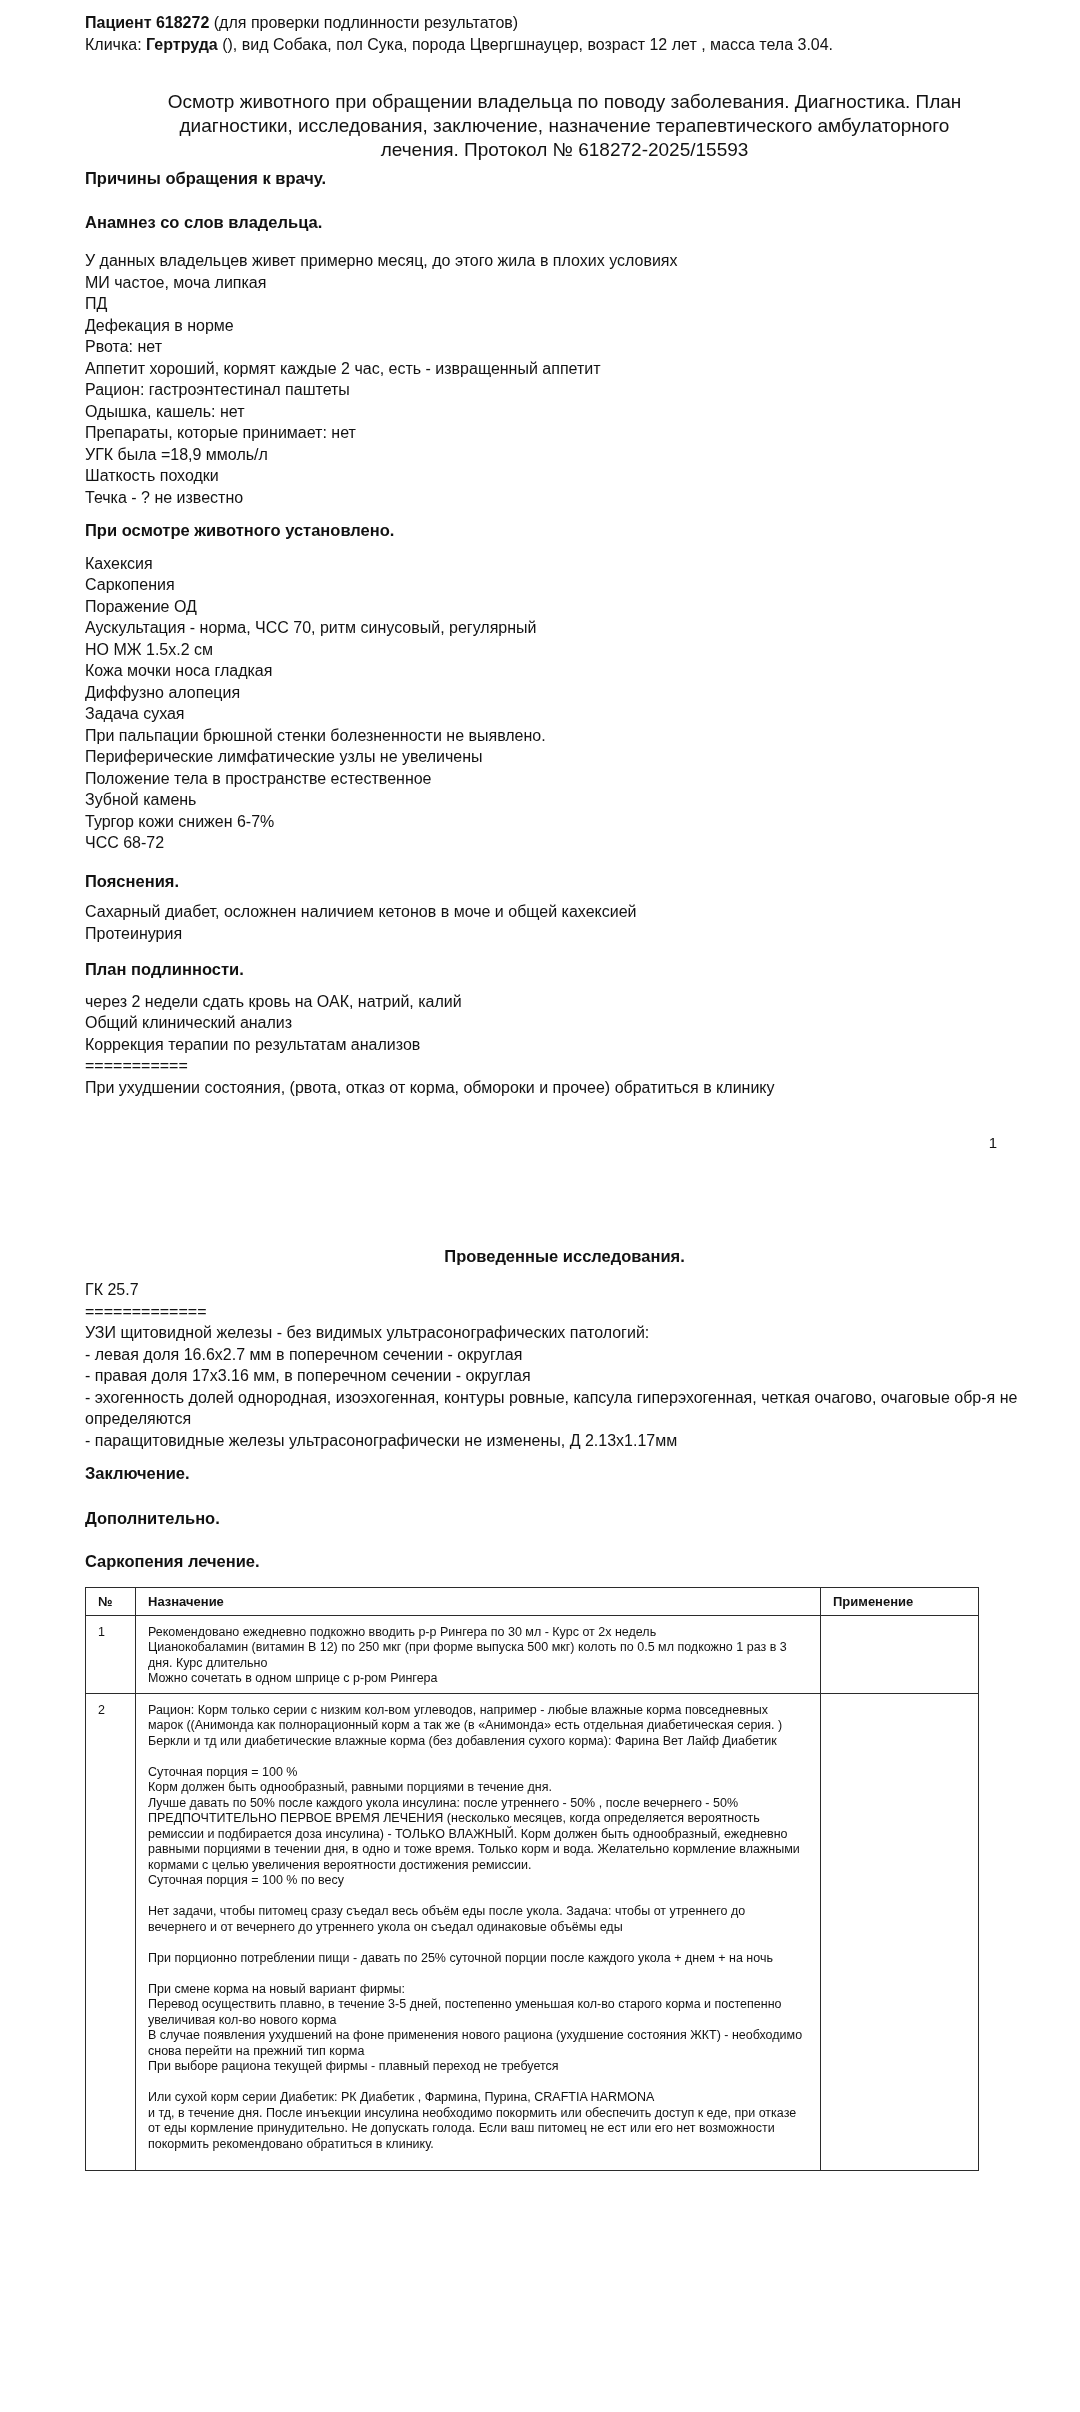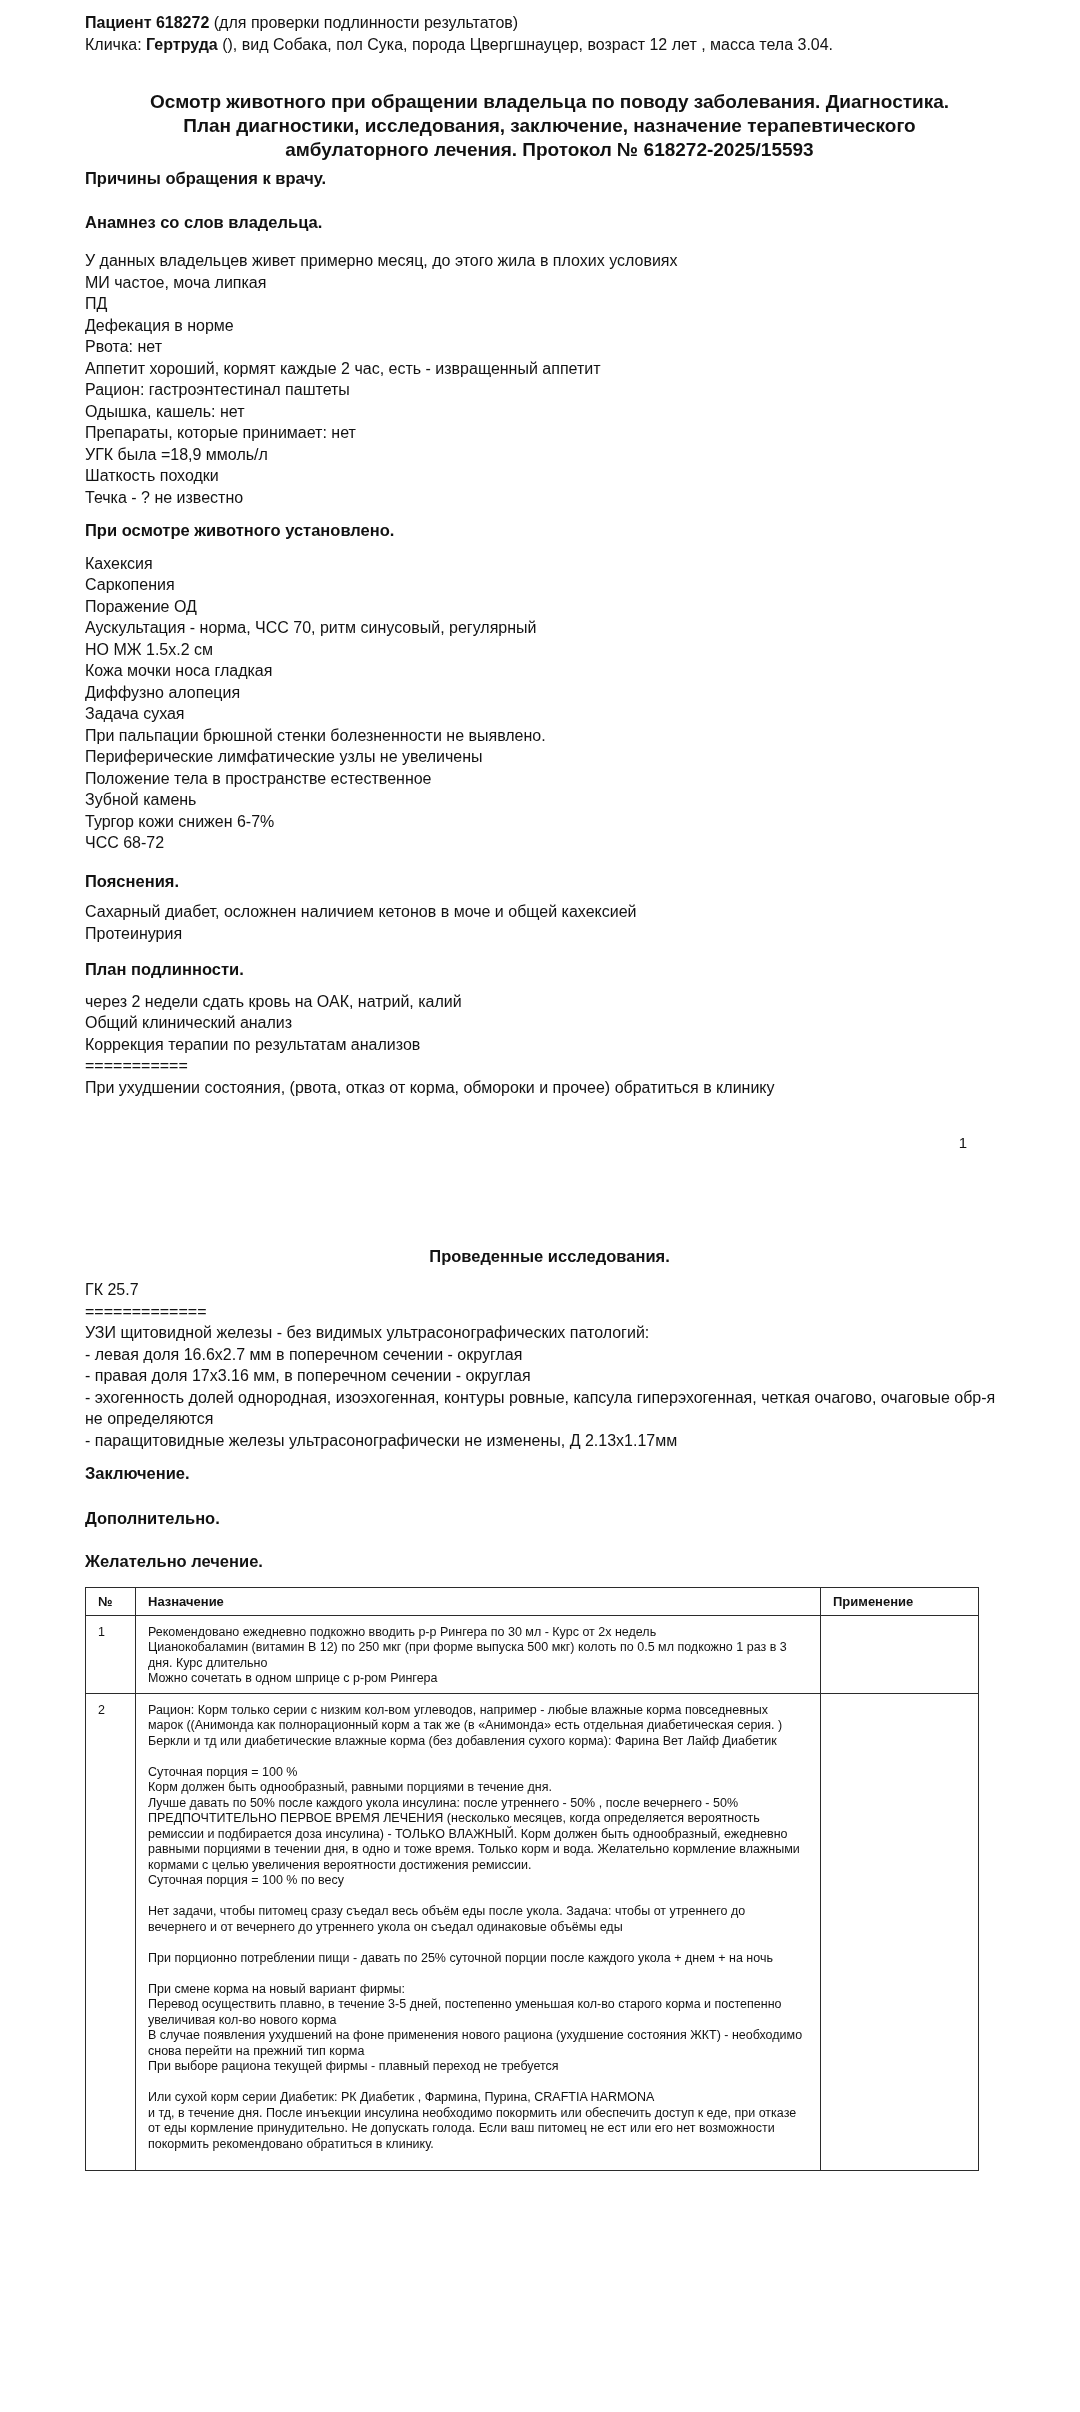--- a/index.html
+++ b/index.html
@@ -4,35 +4,35 @@
 <style>
   * { box-sizing: border-box; margin: 0; padding: 0; }
   html, body { background: #ffffff; }
   body { font-family: "Liberation Sans", "DejaVu Sans", sans-serif; color: #121212; }
 
   .page {
     position: relative;
     width: 1080px;
     height: 2412px;
     background: #ffffff;
-    padding: 12px 66px 0 85px;
+    padding: 12px 36px 0 85px;
     overflow: hidden;
     font-size: 16px;
     line-height: 21.5px;
   }
 
   .b { font-weight: bold; }
 
   .doc-header .hline { line-height: 22px; }
 
   .doc-title {
     margin: 34px auto 0;
     max-width: 830px;
     text-align: center;
-    font-weight: bold;
+    font-weight: normal;
     font-size: 19px;
     line-height: 24px;
   }
 
   .sec-heading { font-weight: bold; font-size: 16.5px; line-height: 21.5px; }
   .lines .line { min-height: 21.5px; }
 
   .sec-reasons    .sec-heading { margin-top: 6px; }
   .sec-anamnesis  .sec-heading { margin-top: 22px; }
   .sec-anamnesis  .lines       { margin-top: 17px; }
@@ -184,21 +184,21 @@
 
   <div class="sec-conclusion">
     <div class="sec-heading">Заключение.</div>
   </div>
 
   <div class="sec-additional">
     <div class="sec-heading">Дополнительно.</div>
   </div>
 
   <div class="sec-treatment">
-    <div class="sec-heading">Желательно лечение.</div>
+    <div class="sec-heading">Саркопения лечение.</div>
   </div>
 
   <table class="treatment">
     <colgroup>
       <col class="col-num">
       <col class="col-text">
       <col class="col-use">
     </colgroup>
     <thead>
       <tr>

